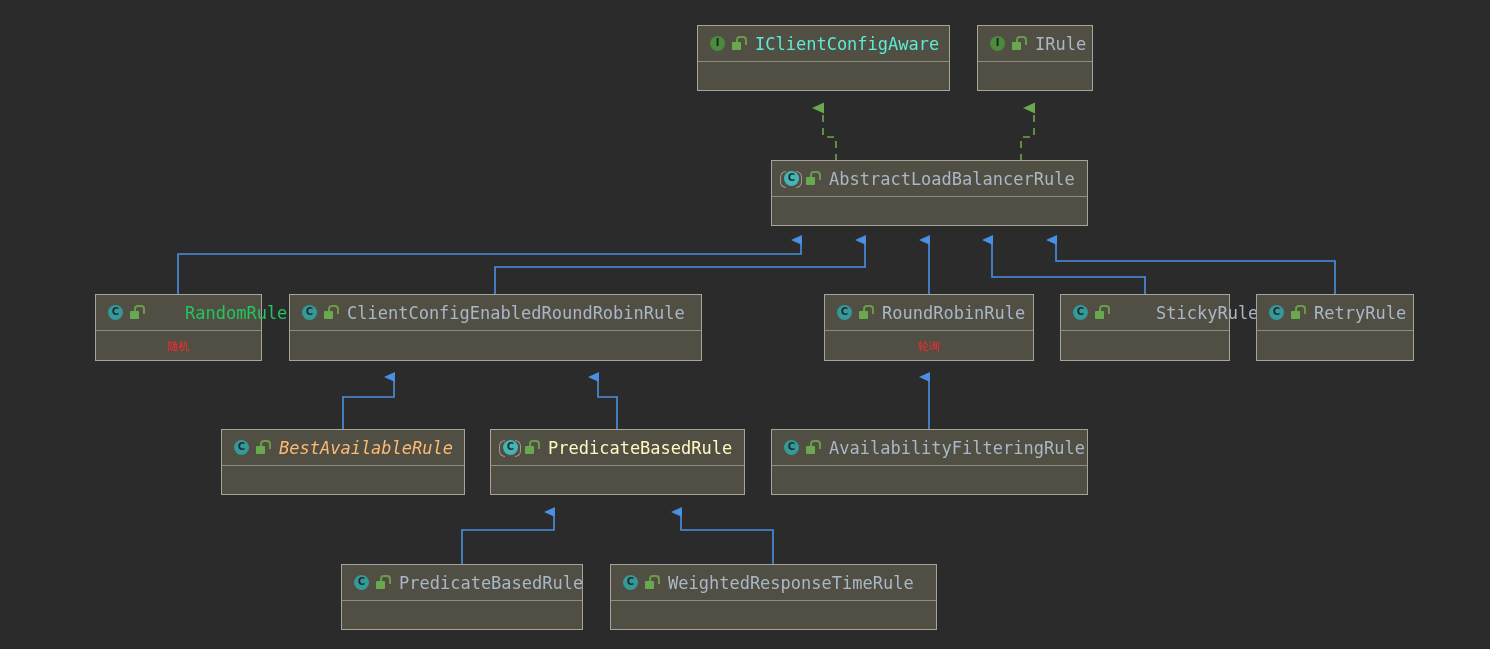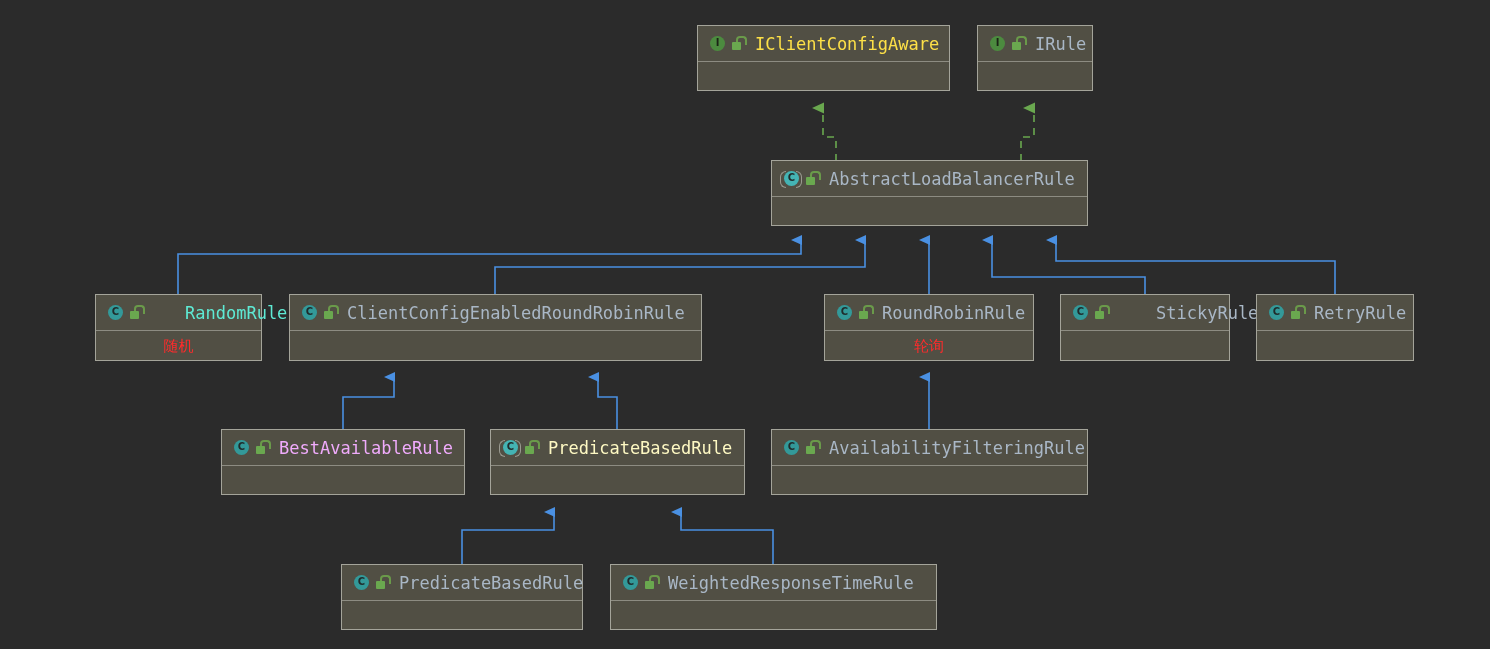--- a/index.html
+++ b/index.html
@@ -56,21 +56,21 @@
   }
   .node-title {
     font-family: "DejaVu Sans Mono", "Liberation Mono", monospace;
     font-size: 17px;
     color: #a9b7c6;
     letter-spacing: 0px;
     margin-left: 10px;
   }
   .node-note {
     font-family: "DejaVu Sans", "Liberation Sans", sans-serif;
-    font-size: 15px;
+    font-size: 11px;
     color: #ff2b2b;
     line-height: 1;
   }
   
   .icon-kind {
     flex: 0 0 auto;
     width: 20px;
     height: 20px;
     position: relative;
     display: inline-block;
@@ -168,21 +168,21 @@
   <div id="node-layer">
       <div class="node" style="left: 697px; top: 25px; width: 253px; height: 66px; background: rgb(81, 79, 68); border-color: rgb(164, 164, 154);">
         <div class="node-header">
           <span class="icon-kind kind-interface">
             <span class="disc">I</span>
           </span>
           <span class="icon-lock">
             <span class="shackle"></span>
             <span class="body"></span>
           </span>
-          <span class="node-title" style="color: #fde047;">IClientConfigAware</span>
+          <span class="node-title" style="color: #5eead4;">IClientConfigAware</span>
         </div>
         <div class="node-body"></div>
       </div>
       <div class="node" style="left: 977px; top: 25px; width: 116px; height: 66px; background: rgb(81, 79, 68); border-color: rgb(164, 164, 154);">
         <div class="node-header">
           <span class="icon-kind kind-interface">
             <span class="disc">I</span>
           </span>
           <span class="icon-lock">
             <span class="shackle"></span>
@@ -207,21 +207,21 @@
       </div>
       <div class="node" style="left: 95px; top: 294px; width: 167px; height: 67px; background: rgb(81, 79, 68); border-color: rgb(164, 164, 154);">
         <div class="node-header">
           <span class="icon-kind kind-class">
             <span class="disc">C</span>
           </span>
           <span class="icon-lock">
             <span class="shackle"></span>
             <span class="body"></span>
           </span>
-          <span class="node-title" style="color: #5eead4; margin-left: 42px;">RandomRule</span>
+          <span class="node-title" style="color: #22c55e; margin-left: 42px;">RandomRule</span>
         </div>
         <div class="node-body">
           <span class="node-note" style="color: rgb(255, 43, 43);">随机</span>
         </div>
       </div>
       <div class="node" style="left: 289px; top: 294px; width: 413px; height: 67px; background: rgb(81, 79, 68); border-color: rgb(164, 164, 154);">
         <div class="node-header">
           <span class="icon-kind kind-class">
             <span class="disc">C</span>
           </span>
@@ -275,21 +275,21 @@
       </div>
       <div class="node" style="left: 221px; top: 429px; width: 244px; height: 66px; background: rgb(81, 79, 68); border-color: rgb(164, 164, 154);">
         <div class="node-header">
           <span class="icon-kind kind-class">
             <span class="disc">C</span>
           </span>
           <span class="icon-lock">
             <span class="shackle"></span>
             <span class="body"></span>
           </span>
-          <span class="node-title" style="color: #f0abfc;">BestAvailableRule</span>
+          <span class="node-title" style="color: #fdba74; font-style: italic;">BestAvailableRule</span>
         </div>
         <div class="node-body"></div>
       </div>
       <div class="node" style="left: 490px; top: 429px; width: 255px; height: 66px; background: rgb(81, 79, 68); border-color: rgb(164, 164, 154);">
         <div class="node-header">
           <span class="icon-kind kind-abstract">
             <span class="disc">C</span>
           </span>
           <span class="icon-lock">
             <span class="shackle"></span>

